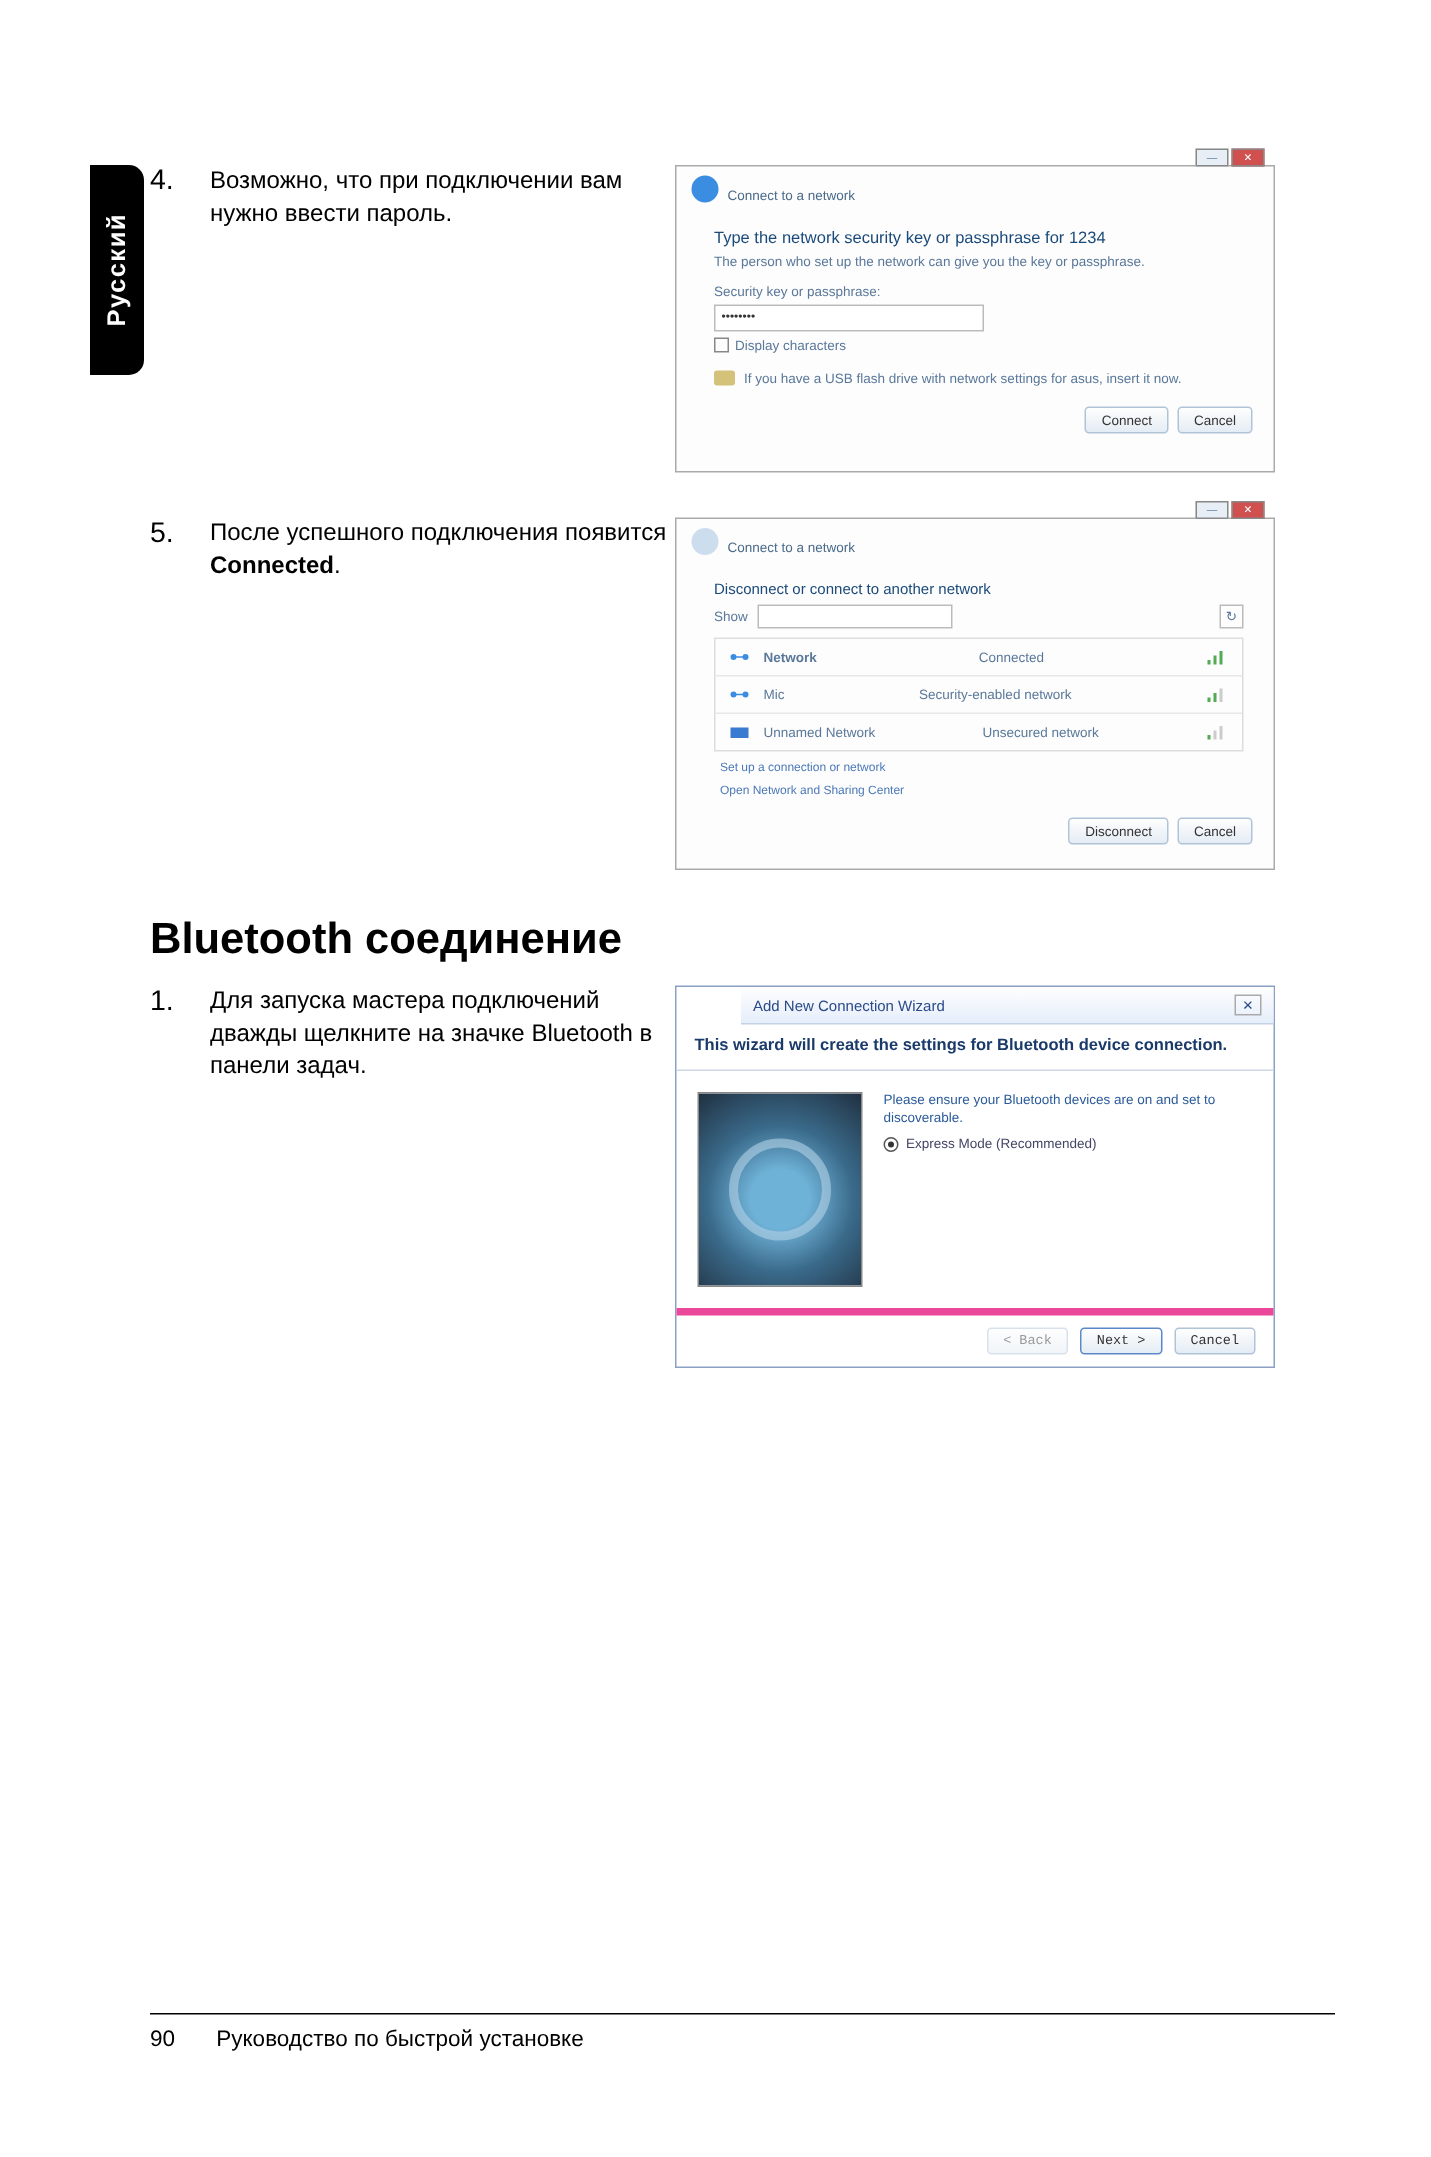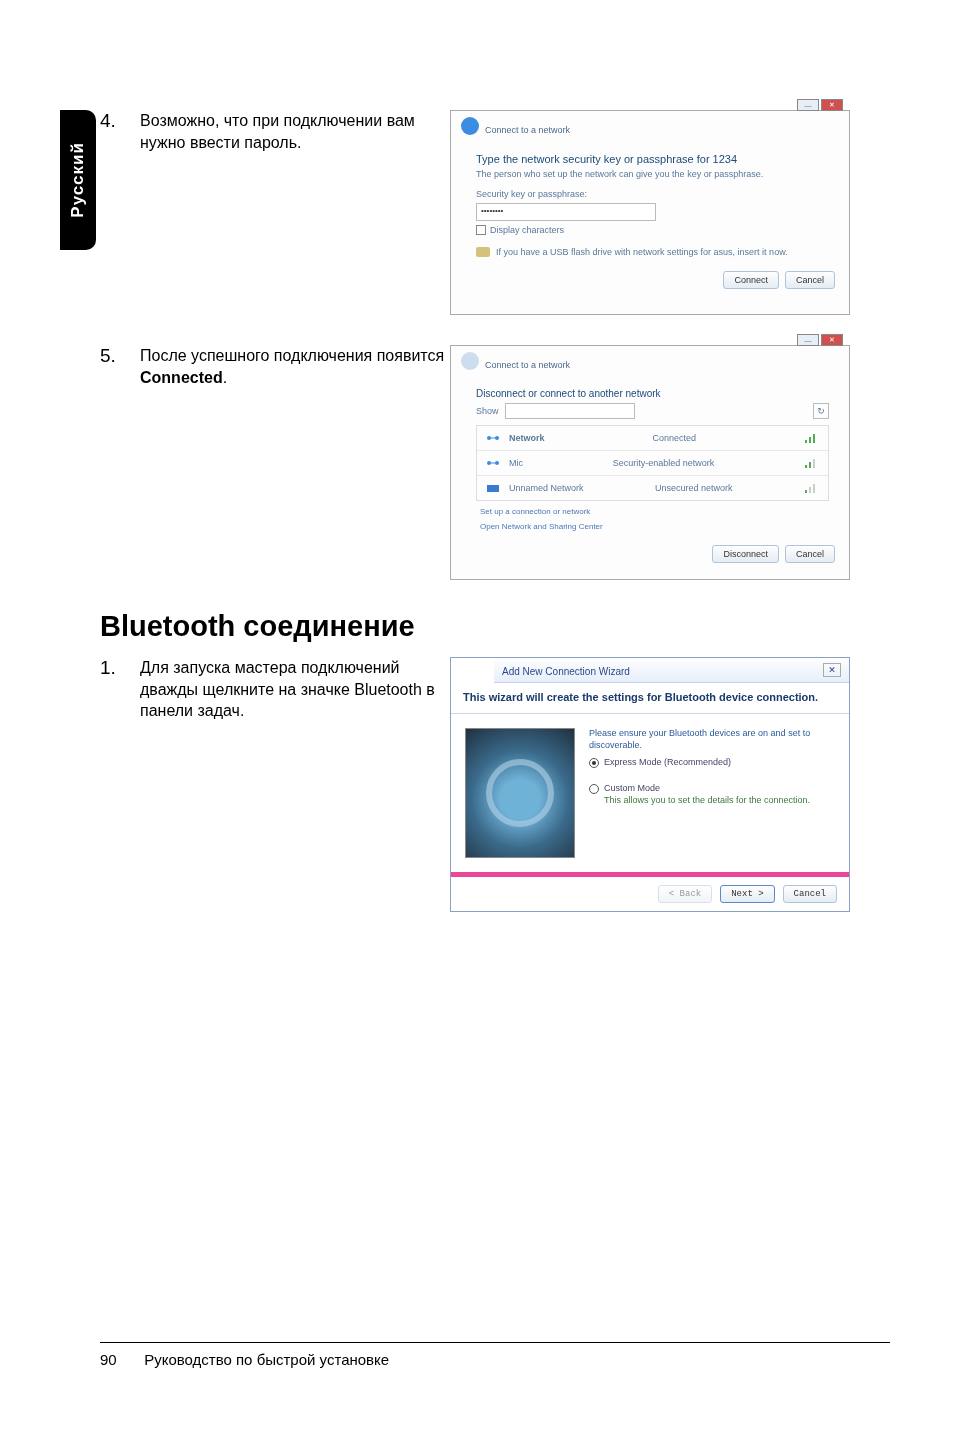--- a/index.html
+++ b/index.html
@@ -357,27 +357,20 @@
       </div>
       <div class="wiz-hl">This wizard will create the settings for Bluetooth device connection.</div>
       <div class="wiz-body">
         <div class="wiz-img"></div>
         <div class="wiz-txt">
           <div class="hd">Please ensure your Bluetooth devices are on and set to discoverable.</div>
           <div class="radio">
             <span class="r on"></span>
             <span>Express Mode (Recommended)</span>
           </div>
-          <div class="radio" style="margin-top:14px">
-            <span class="r"></span>
-            <div>
-              <div>Custom Mode</div>
-              <div style="color:#3a7a3a">This allows you to set the details for the connection.</div>
-            </div>
-          </div>
         </div>
       </div>
       <div class="wiz-btns">
         <div class="shot-btn" style="opacity:.5">&lt; Back</div>
         <div class="shot-btn primary">Next &gt;</div>
         <div class="shot-btn">Cancel</div>
       </div>
     </div>
   </div>
 

